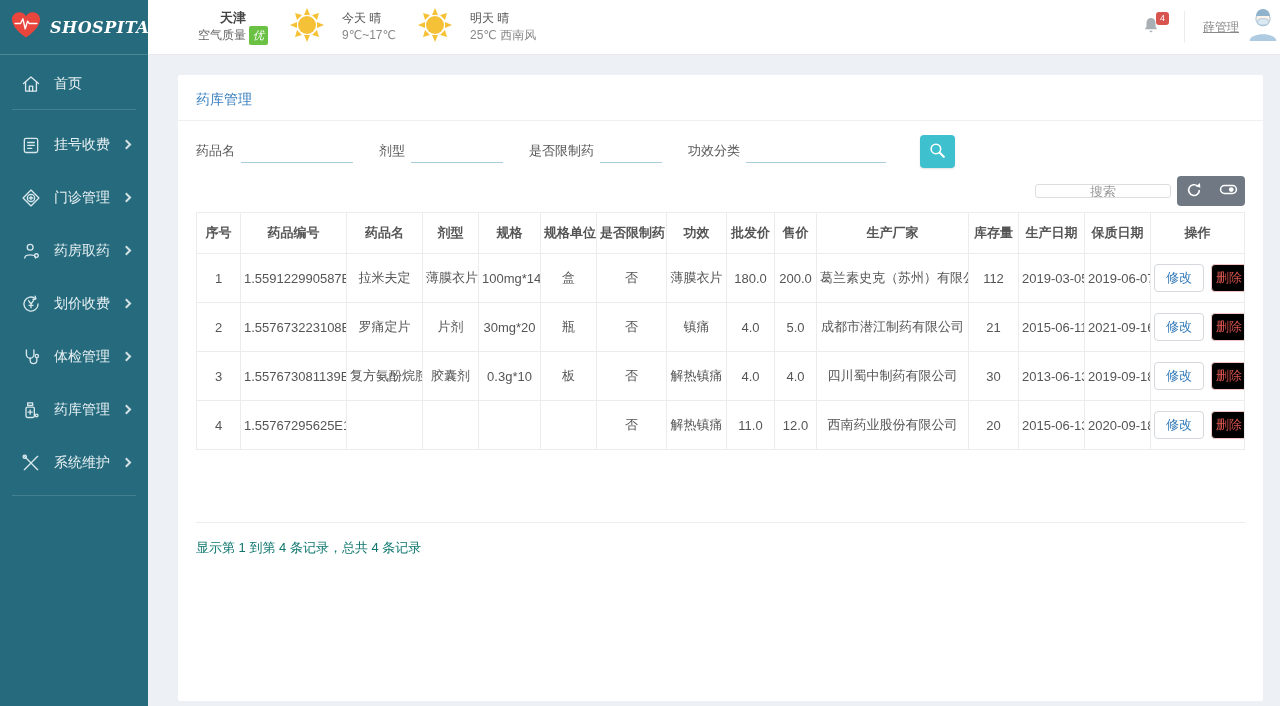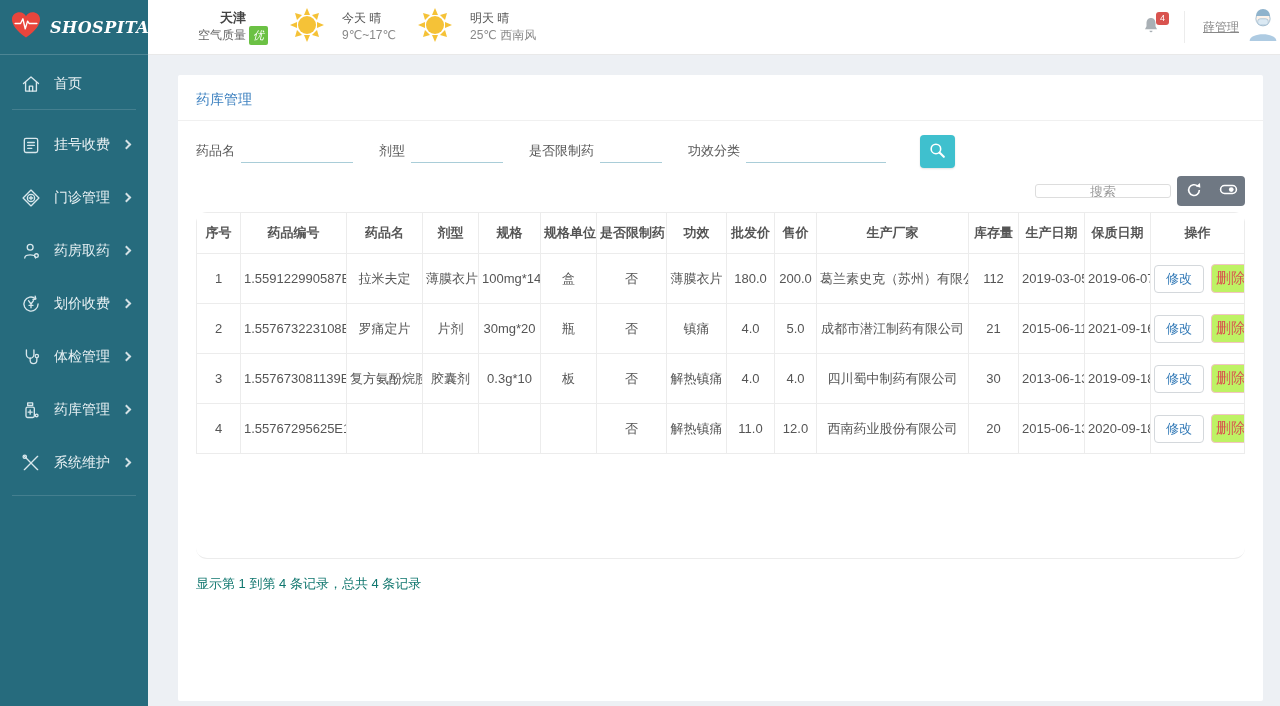--- a/index.html
+++ b/index.html
@@ -62,28 +62,28 @@
     display:flex; align-items:center; justify-content:center; margin-left:8px; box-shadow:0 1px 2px rgba(0,0,0,.12); }
 
   .toolbar { display:flex; justify-content:flex-end; align-items:center; padding:8px 18px 6px 18px; }
   .toolbar-search { width:136px; height:14px; border:1px solid #ddd; border-radius:3px; font-size:13px;
     text-align:center; color:#555; outline:none; }
   .toolbar-search::placeholder { color:#999; }
   .btn-group { display:flex; background:#6f7883; border-radius:4px; margin-left:6px; overflow:hidden; }
   .tool-btn { width:34px; height:30px; background:transparent; border:none; cursor:pointer;
     display:flex; align-items:center; justify-content:center; }
 
-  .table-container { margin:0 18px; height:347px; border-bottom:1px solid #ececec; overflow:hidden;border-radius:11px; }
+  .table-container { margin:0 18px; height:311px; border-bottom:1px solid #ececec; overflow:hidden; }
   table { width:100%; border-collapse:collapse; table-layout:fixed; font-size:13px; color:#555; }
   th,td { border:1px solid #ececec; text-align:center; padding:10px 3px; overflow:hidden; white-space:nowrap; }
   th { font-weight:bold; color:#555; padding:11px 3px; }
   td { height:41px; }
   .btn-edit { background:#fff; border:1px solid #d4d8dc; border-radius:4px; color:#337ab7; font-size:13px;
     padding:4px 11px; cursor:pointer; }
-  .btn-delete { background:#bef264; border:1px solid #f2c4c3; border-radius:4px; color:#d9534f; font-size:15px;
+  .btn-delete { background:#000000; border:1px solid #f2c4c3; border-radius:4px; color:#d9534f; font-size:13px;
     padding:4px 4px; cursor:pointer; margin-left:7px; }
 
   .pagination-text { padding:16px 18px; font-size:13px; color:#0f766e; }
 </style>
 </head>
 <body>
 
 <div class="app">
 
   <aside class="sidebar">

